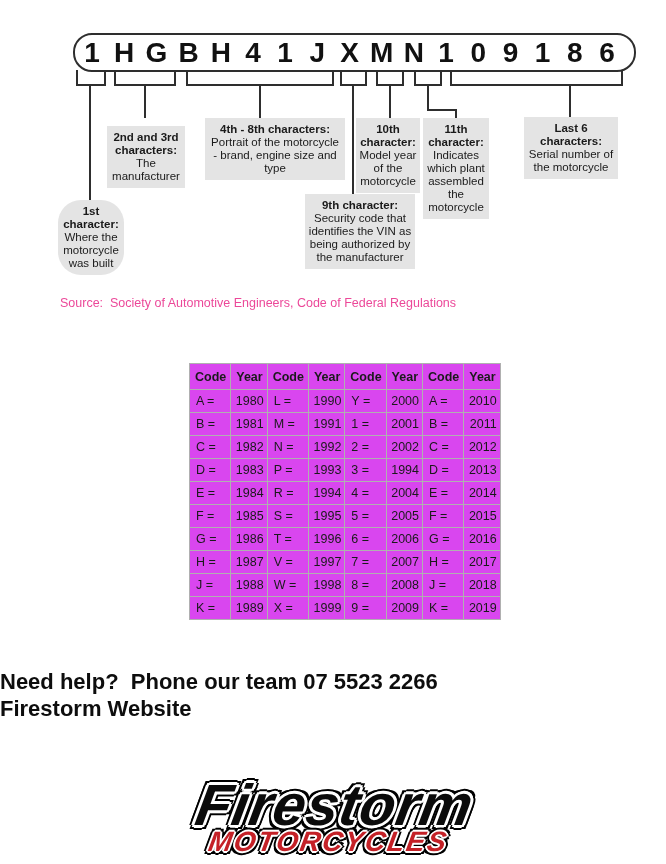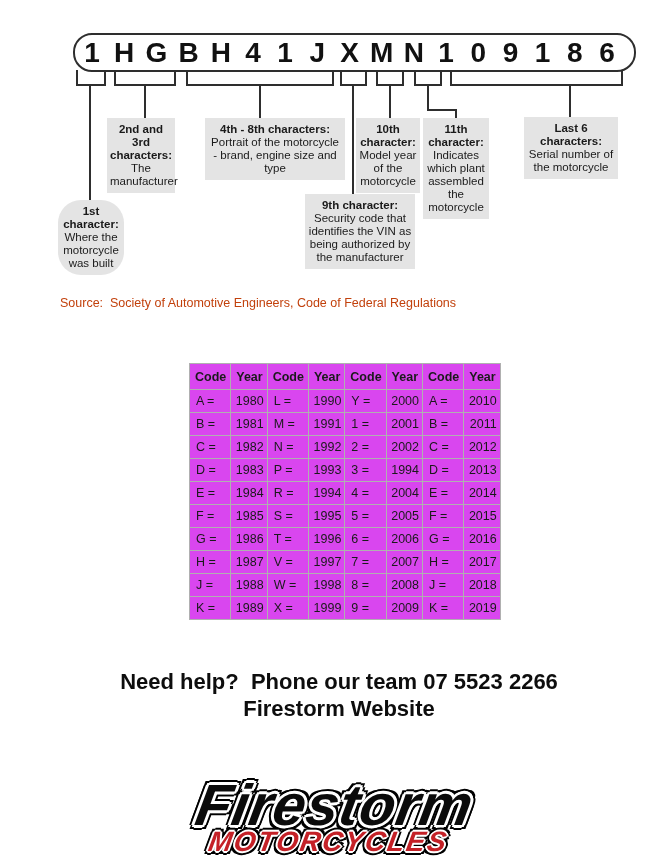--- a/index.html
+++ b/index.html
@@ -47,54 +47,53 @@
   .d7 { left:569px; top:84px; height:34px; }
 
   
   .note {
     position:absolute; background:#e4e4e4; color:#1a1a1a;
     text-align:center; font-size:11.5px; line-height:13px; padding:5px 3px;
   }
   .note-heading { display:block; font-weight:bold; }
   .note-body { display:block; }
   .box-first    { left:58px;  top:200px; width:66px;border-radius:23px;  }
-  .box-second   { left:107px; top:118px; width:68px;  }
+  .box-second   { left:107px; top:126px; width:78px;  }
   .box-fourth   { left:205px; top:118px; width:140px; }
   .box-ninth    { left:305px; top:194px; width:110px; }
   .box-tenth    { left:356px; top:118px; width:64px;  }
   .box-eleventh { left:423px; top:118px; width:66px;  }
   .box-last     { left:524px; top:117px; width:94px;  }
 
   
   .source {
     position:absolute; left:60px; top:296px;
-    font-size:12.5px; color:#c2410c; white-space:pre-wrap;
+    font-size:12.5px; color:#ec4899; white-space:pre-wrap;
   }
 
   
   .year-table {
     position:absolute; left:189px; top:363px;
     border-collapse:collapse; font-size:12.5px; color:#1a1a1a;
     background:#d946ef;
   }
   .year-table th, .year-table td { border:1px solid #b0b0b0; }
   .year-table th {
     font-weight:bold; text-align:left; height:26px;
     padding:2px 4px 2px 5px;
   }
   .year-table td { height:23px; }
   .code-cell { width:37px; text-align:left;  padding-left:6px;  }
   .year-cell { width:34px; text-align:right; padding-right:3px; }
 
   
   .help {
     position:absolute; left:0; top:669px; width:666px;
-    text-align:center; font-weight:bold; font-size:22px; line-height:26.5px;
+    font-weight:bold; font-size:22px; line-height:26.5px;
     color:#0d0d0d;
-    padding-left:12px;
   }
   .help div { white-space:pre-wrap; }
 
   
   .logo {
     position:absolute; left:50%; top:776px;
     transform:translateX(-50%) skewX(-10deg);
     text-align:center; white-space:nowrap;
   }
   .logo-primary {

